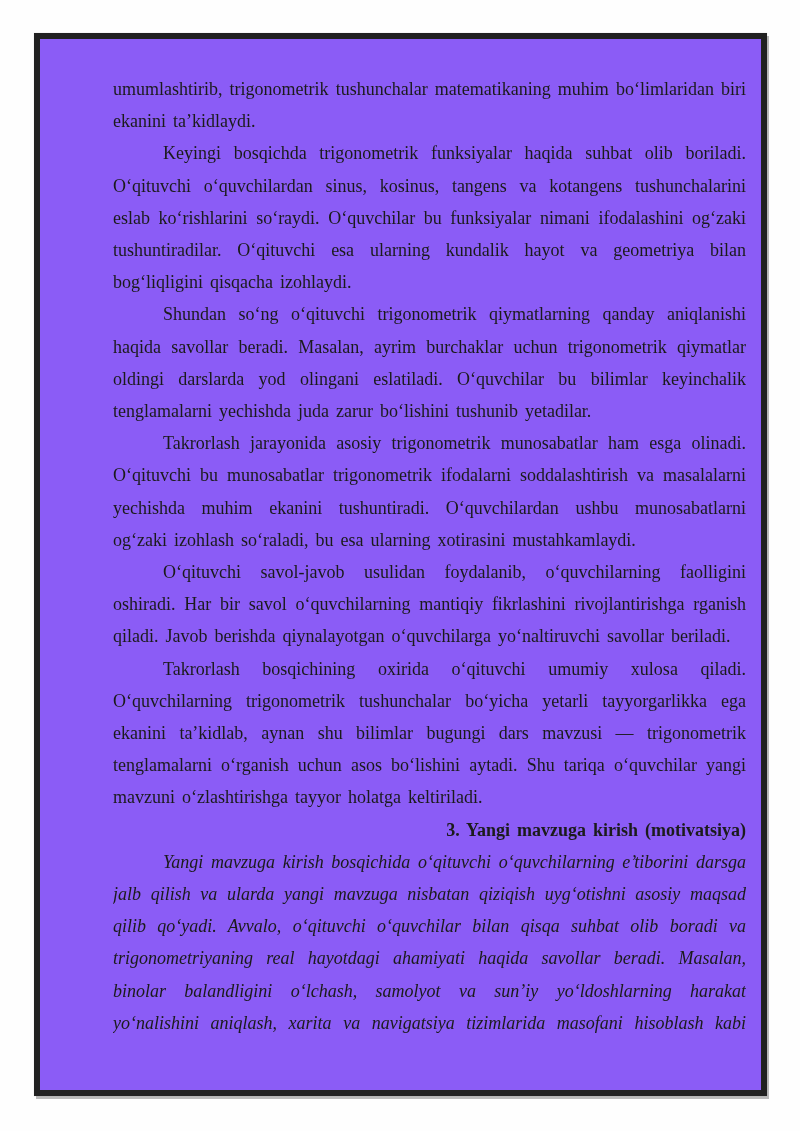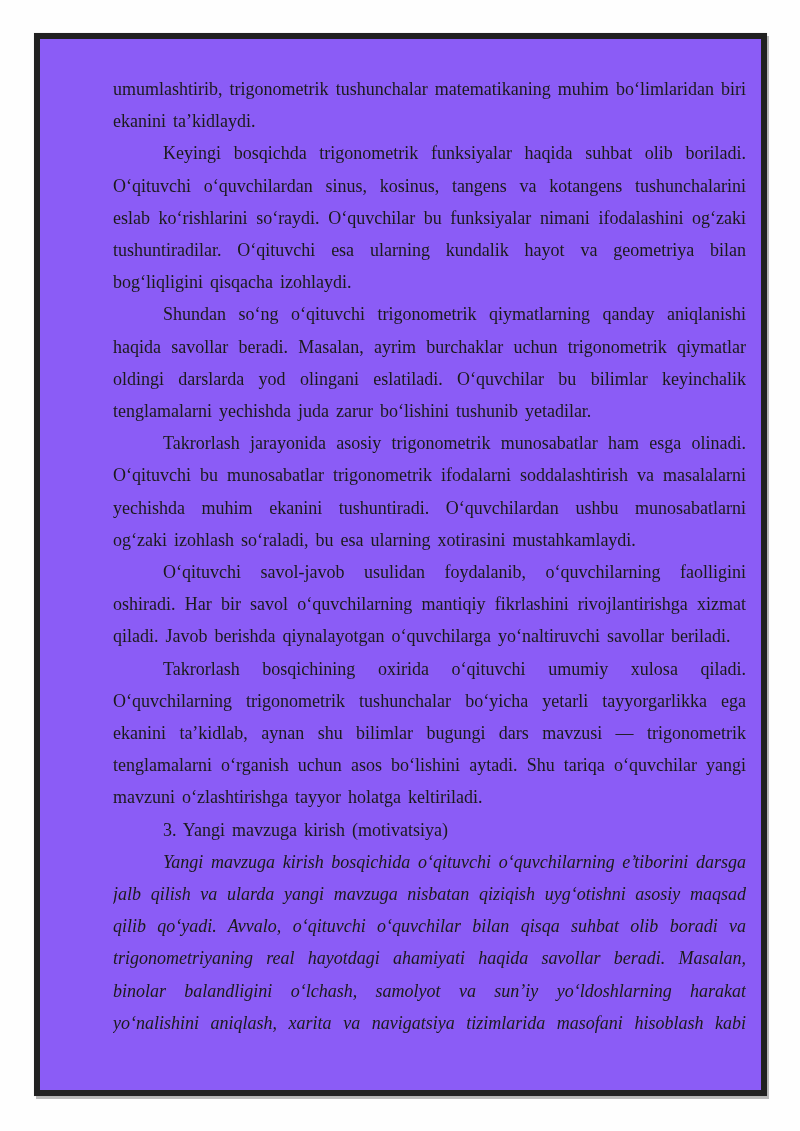--- a/index.html
+++ b/index.html
@@ -39,35 +39,35 @@
     font-size: 18px;
     line-height: 32.2px;
     text-align: justify;
     word-spacing: 2.5px;
     text-indent: 50px;
   }
   p.para.noindent {
     text-indent: 0;
   }
   p.para.heading {
-    font-weight: normal;
-    text-align: left;
+    font-weight: bold;
+    text-align: right;
   }
   p.para.cutoff {
     text-align-last: justify;
     font-style: italic;
   }
 </style>
 </head>
 <body>
 
 <div class="page-frame">
   <div class="text-column">
     <p class="para noindent">umumlashtirib, trigonometrik tushunchalar matematikaning muhim bo‘limlaridan biri ekanini ta’kidlaydi.</p>
     <p class="para">Keyingi bosqichda trigonometrik funksiyalar haqida suhbat olib boriladi. O‘qituvchi o‘quvchilardan sinus, kosinus, tangens va kotangens tushunchalarini eslab ko‘rishlarini so‘raydi. O‘quvchilar bu funksiyalar nimani ifodalashini og‘zaki tushuntiradilar. O‘qituvchi esa ularning kundalik hayot va geometriya bilan bog‘liqligini qisqacha izohlaydi.</p>
     <p class="para">Shundan so‘ng o‘qituvchi trigonometrik qiymatlarning qanday aniqlanishi haqida savollar beradi. Masalan, ayrim burchaklar uchun trigonometrik qiymatlar oldingi darslarda yod olingani eslatiladi. O‘quvchilar bu bilimlar keyinchalik tenglamalarni yechishda juda zarur bo‘lishini tushunib yetadilar.</p>
     <p class="para">Takrorlash jarayonida asosiy trigonometrik munosabatlar ham esga olinadi. O‘qituvchi bu munosabatlar trigonometrik ifodalarni soddalashtirish va masalalarni yechishda muhim ekanini tushuntiradi. O‘quvchilardan ushbu munosabatlarni og‘zaki izohlash so‘raladi, bu esa ularning xotirasini mustahkamlaydi.</p>
-    <p class="para">O‘qituvchi savol-javob usulidan foydalanib, o‘quvchilarning faolligini oshiradi. Har bir savol o‘quvchilarning mantiqiy fikrlashini rivojlantirishga xizmat qiladi. Javob berishda qiynalayotgan o‘quvchilarga yo‘naltiruvchi savollar beriladi.</p>
+    <p class="para">O‘qituvchi savol-javob usulidan foydalanib, o‘quvchilarning faolligini oshiradi. Har bir savol o‘quvchilarning mantiqiy fikrlashini rivojlantirishga rganish qiladi. Javob berishda qiynalayotgan o‘quvchilarga yo‘naltiruvchi savollar beriladi.</p>
     <p class="para">Takrorlash bosqichining oxirida o‘qituvchi umumiy xulosa qiladi. O‘quvchilarning trigonometrik tushunchalar bo‘yicha yetarli tayyorgarlikka ega ekanini ta’kidlab, aynan shu bilimlar bugungi dars mavzusi — trigonometrik tenglamalarni o‘rganish uchun asos bo‘lishini aytadi. Shu tariqa o‘quvchilar yangi mavzuni o‘zlashtirishga tayyor holatga keltiriladi.</p>
     <p class="para heading">3. Yangi mavzuga kirish (motivatsiya)</p>
     <p class="para cutoff">Yangi mavzuga kirish bosqichida o‘qituvchi o‘quvchilarning e’tiborini darsga jalb qilish va ularda yangi mavzuga nisbatan qiziqish uyg‘otishni asosiy maqsad qilib qo‘yadi. Avvalo, o‘qituvchi o‘quvchilar bilan qisqa suhbat olib boradi va trigonometriyaning real hayotdagi ahamiyati haqida savollar beradi. Masalan, binolar balandligini o‘lchash, samolyot va sun’iy yo‘ldoshlarning harakat yo‘nalishini aniqlash, xarita va navigatsiya tizimlarida masofani hisoblash kabi</p>
   </div>
 </div>
 
 </body></html>

